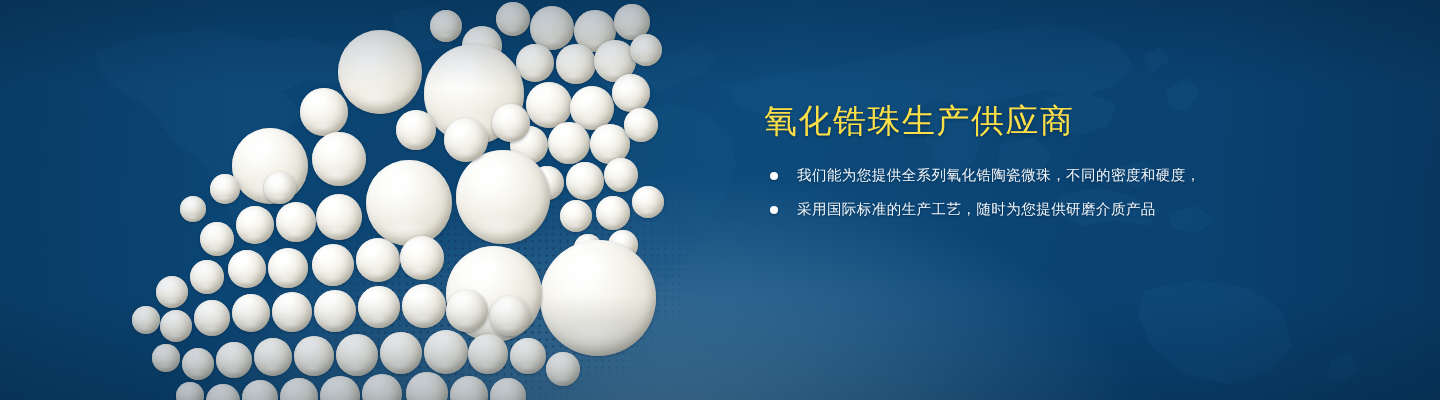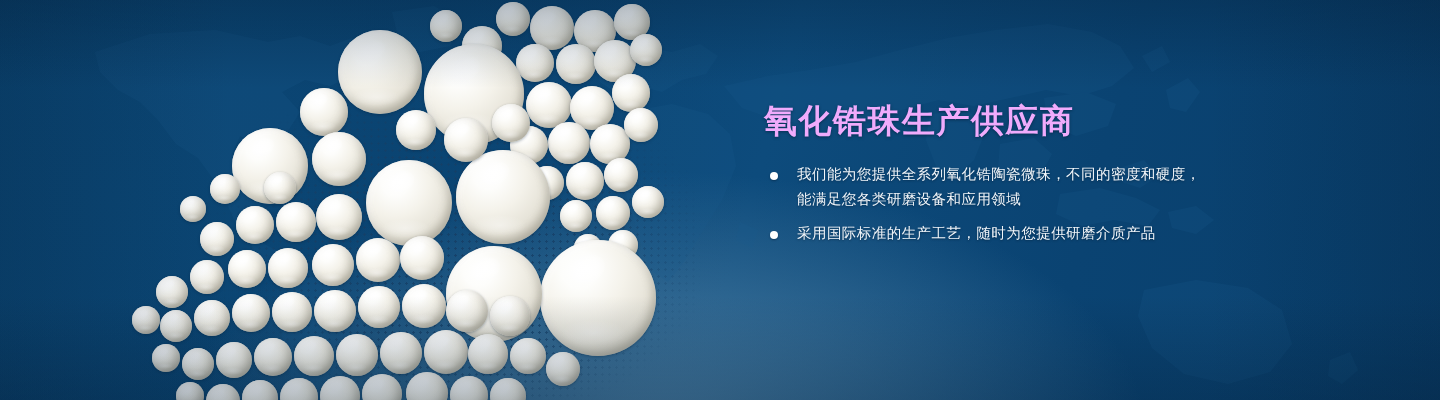--- a/index.html
+++ b/index.html
@@ -100,23 +100,23 @@
 
   
   .text-block {
     position: absolute;
     left: 764px;
     top: 104px;
     width: 640px;
   }
   .headline {
     margin: 0 0 26px 0;
-    color: #f0abfc;
+    color: #fde047;
     font-size: 33px;
-    font-weight: 700;
+    font-weight: 400;
     letter-spacing: 1.5px;
     line-height: 1;
     text-shadow: 0 1px 3px rgba(3,26,48,0.55);
     white-space: nowrap;
   }
   .bullets {
     margin: 0;
     padding: 0;
     list-style: none;
   }
@@ -134,21 +134,21 @@
   .bullet-dot {
     position: absolute;
     left: 6px;
     top: 9px;
     width: 8px;
     height: 8px;
     border-radius: 50%;
     background: #ffffff;
     box-shadow: 0 1px 2px rgba(3,26,48,0.45);
   }
-  .bullet-line { display: block; font-family: Liberation Mono, monospace; }
+  .bullet-line { display: block; }
 </style>
 </head>
 <body>
 
 <div id="banner">
 
   <div class="bg-base"></div>
 
   <div class="bg-map">
     <svg viewBox="0 0 1440 410" preserveAspectRatio="none" aria-hidden="true">
@@ -286,21 +286,20 @@
   <div class="bg-vignette"></div>
 
   <div class="text-block">
     <h1 class="headline">氧化锆珠生产供应商</h1>
 
     <ul class="bullets">
 
       <li class="bullet">
         <span class="bullet-dot"></span>
         <span class="bullet-line">我们能为您提供全系列氧化锆陶瓷微珠，不同的密度和硬度，</span>
-        <span class="bullet-line">能满足您各类研磨设备和应用领域</span>
       </li>
 
 
       <li class="bullet">
         <span class="bullet-dot"></span>
         <span class="bullet-line">采用国际标准的生产工艺，随时为您提供研磨介质产品</span>
       </li>
 
     </ul>
   </div>

